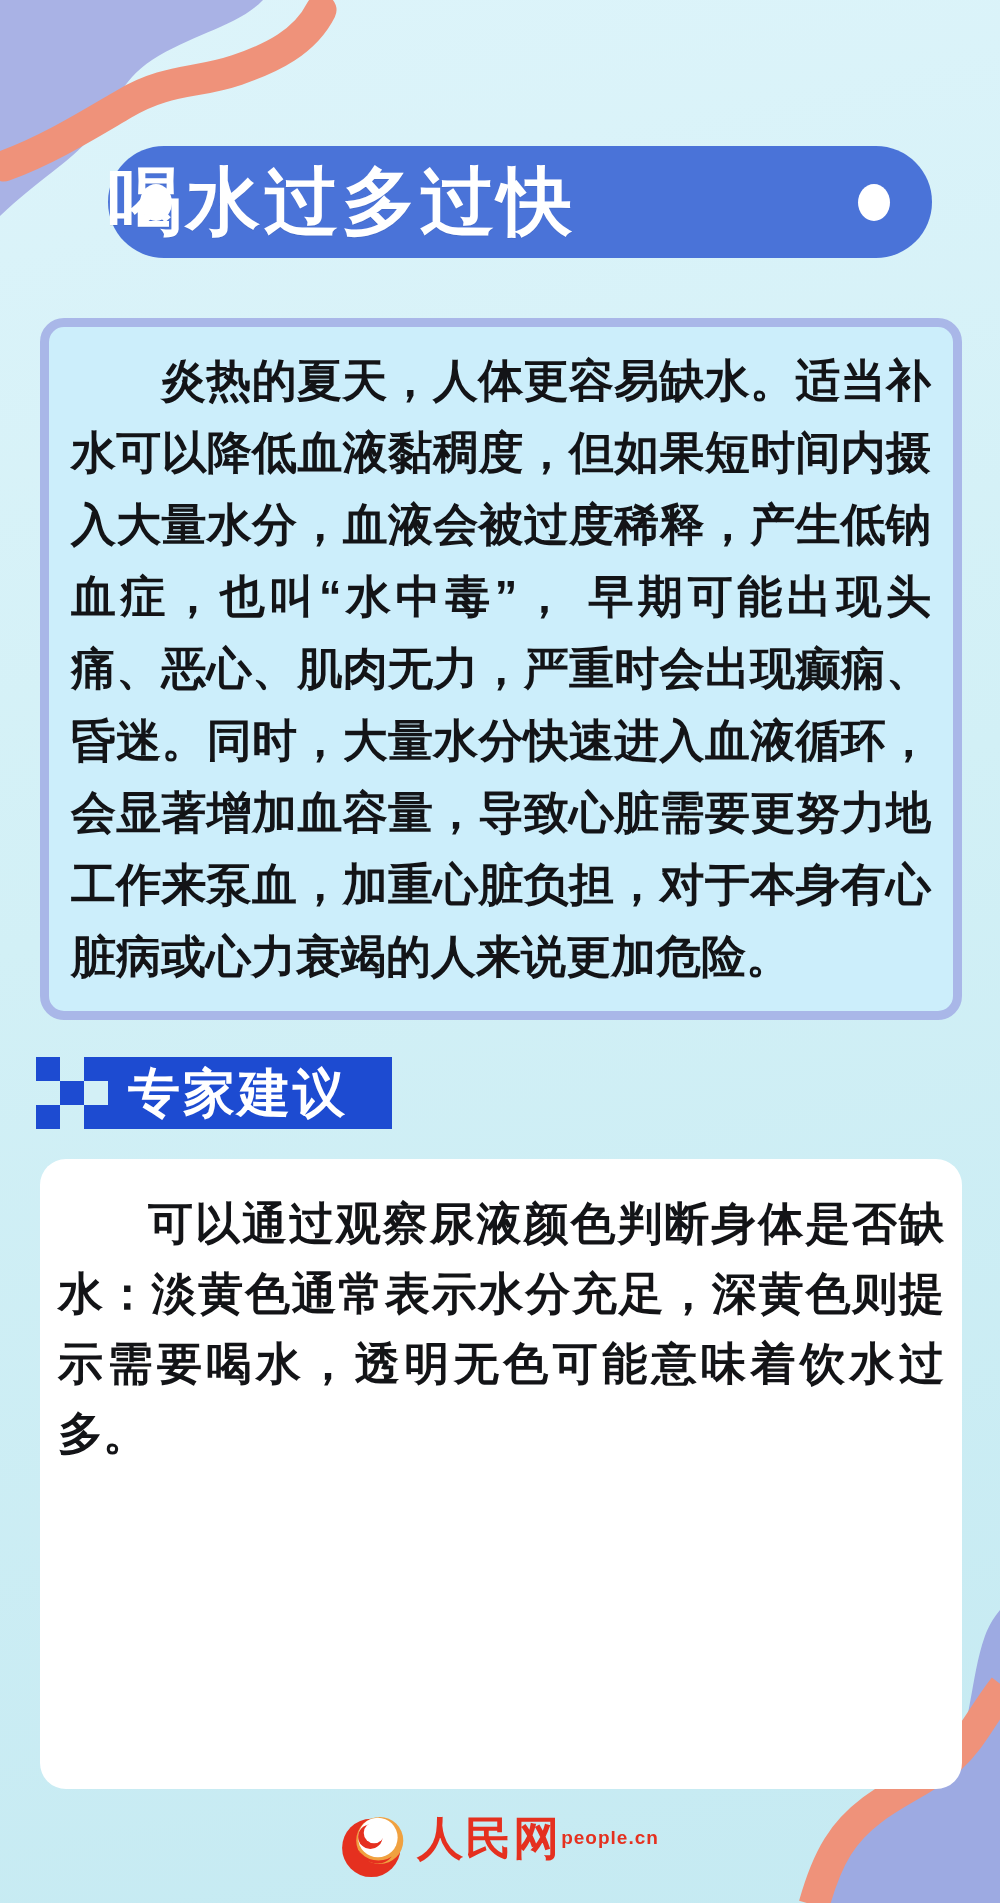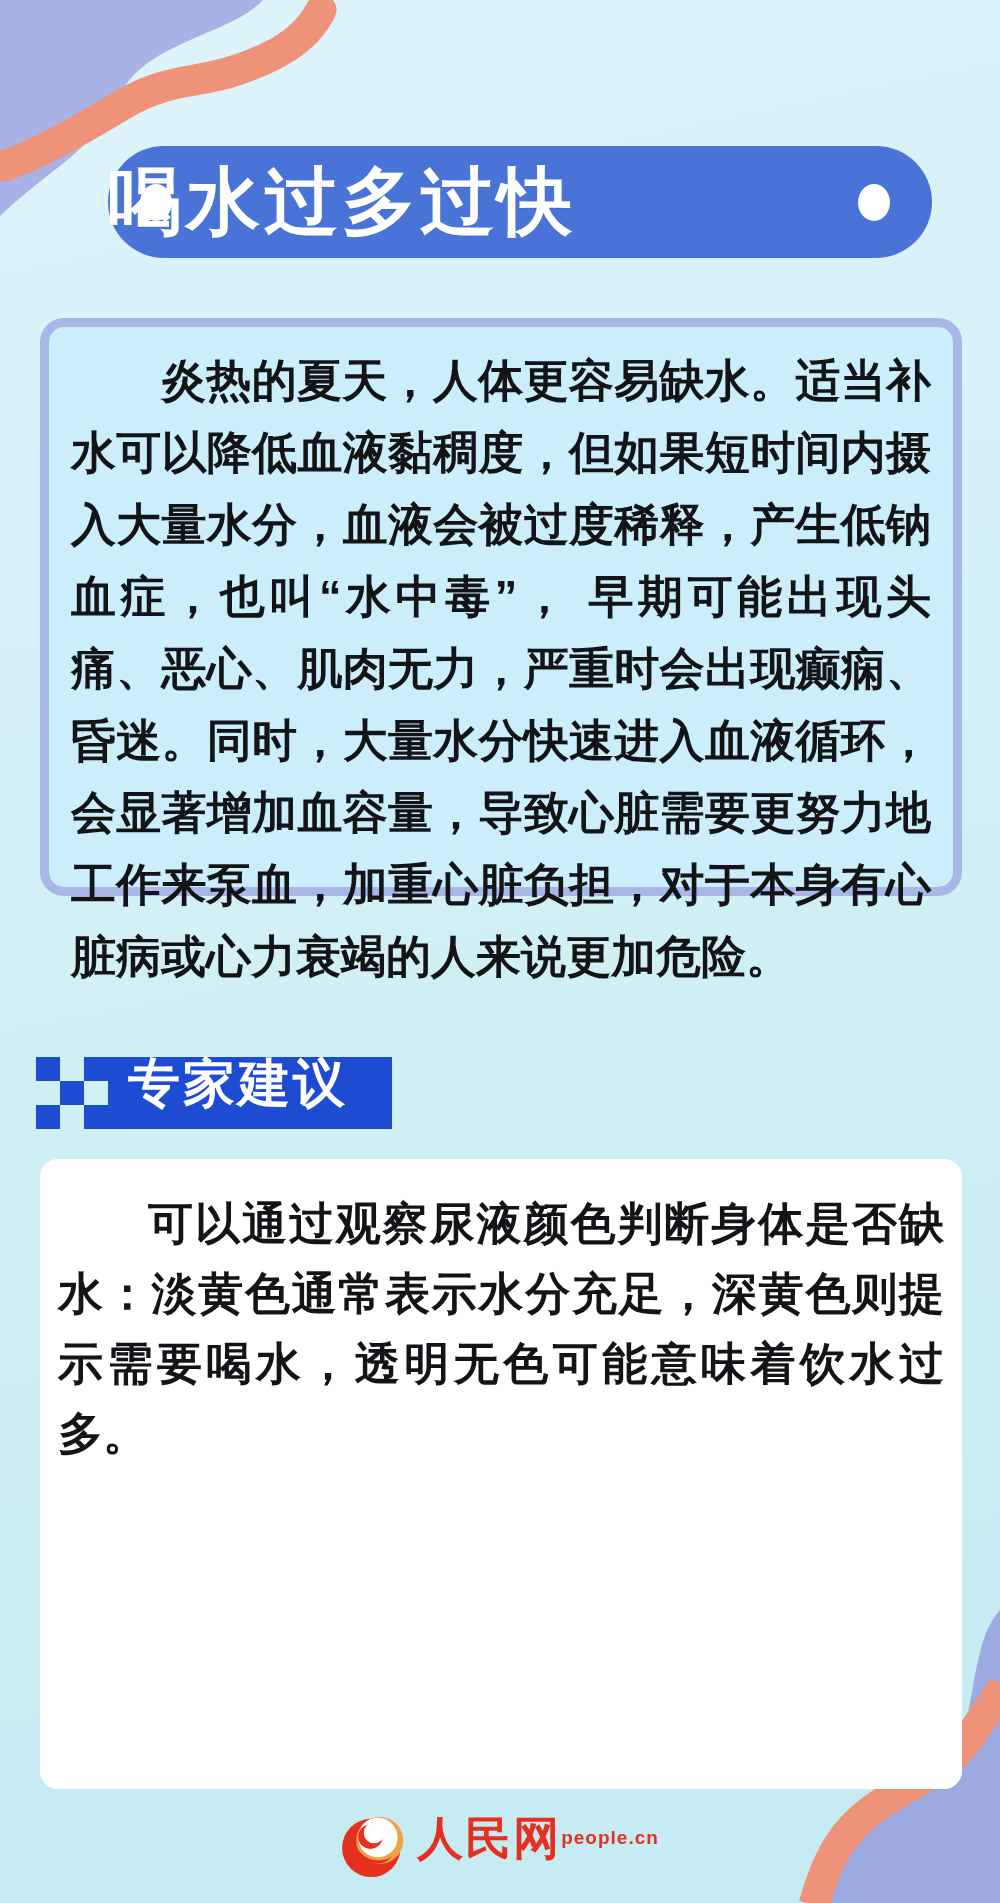--- a/index.html
+++ b/index.html
@@ -33,48 +33,48 @@
   .title-banner h1{
     color:#fff;font-size:74px;font-weight:800;letter-spacing:4px;line-height:1;
     text-shadow:0 1px 0 rgba(0,0,0,.06);
   }
   .dot{position:absolute;width:32px;height:37px;border-radius:50%;background:#fff;top:38px;}
   .dot-l{left:32px;}
   .dot-r{right:42px;}
 
   
   .intro-card{
-    position:absolute;z-index:2;left:40px;top:318px;width:922px;height:578px;
+    position:absolute;z-index:2;left:40px;top:318px;width:922px;height:702px;
     background:var(--card-fill);border:9px solid var(--card-border);border-radius:24px;
     padding:18px 22px 0 22px;
   }
   .body-text{
     color:var(--ink);font-size:45px;line-height:72px;font-weight:600;
     text-align:justify;text-indent:2em;word-break:break-all;
   }
 
   
   .section-header{position:absolute;z-index:2;left:0;top:0;}
   .sq{position:absolute;width:24px;height:24px;background:var(--deep-blue);}
   .sq1{left:36px;top:1057px;}
   .sq2{left:60px;top:1081px;}
   .sq3{left:36px;top:1105px;}
   .section-banner{
     position:absolute;left:84px;top:1057px;width:308px;height:72px;
-    background:var(--deep-blue);display:flex;align-items:flex-start;justify-content:center;
+    background:var(--deep-blue);display:flex;align-items:center;justify-content:center;
   }
   .section-banner h2{
     color:#fff;font-size:52px;font-weight:800;letter-spacing:3px;line-height:1;
   }
   .notch{position:absolute;left:0;top:24px;width:24px;height:24px;background:var(--notch);}
 
   
   .advice-card{
     position:absolute;z-index:2;left:40px;top:1159px;width:922px;height:630px;
-    background:#fff;border-radius:18px;padding:30px 18px 0 18px;
+    background:#fff;border-radius:26px;padding:30px 18px 0 18px;
   }
   .advice-card .body-text{line-height:70px;}
   .advice-card .body-text + .body-text{margin-top:16px;}
 
   
   .footer-logo{
     position:absolute;z-index:2;left:50%;top:1812px;transform:translateX(-50%);
     display:flex;align-items:flex-start;gap:12px;
   }
   .logo-icon{display:block;}

